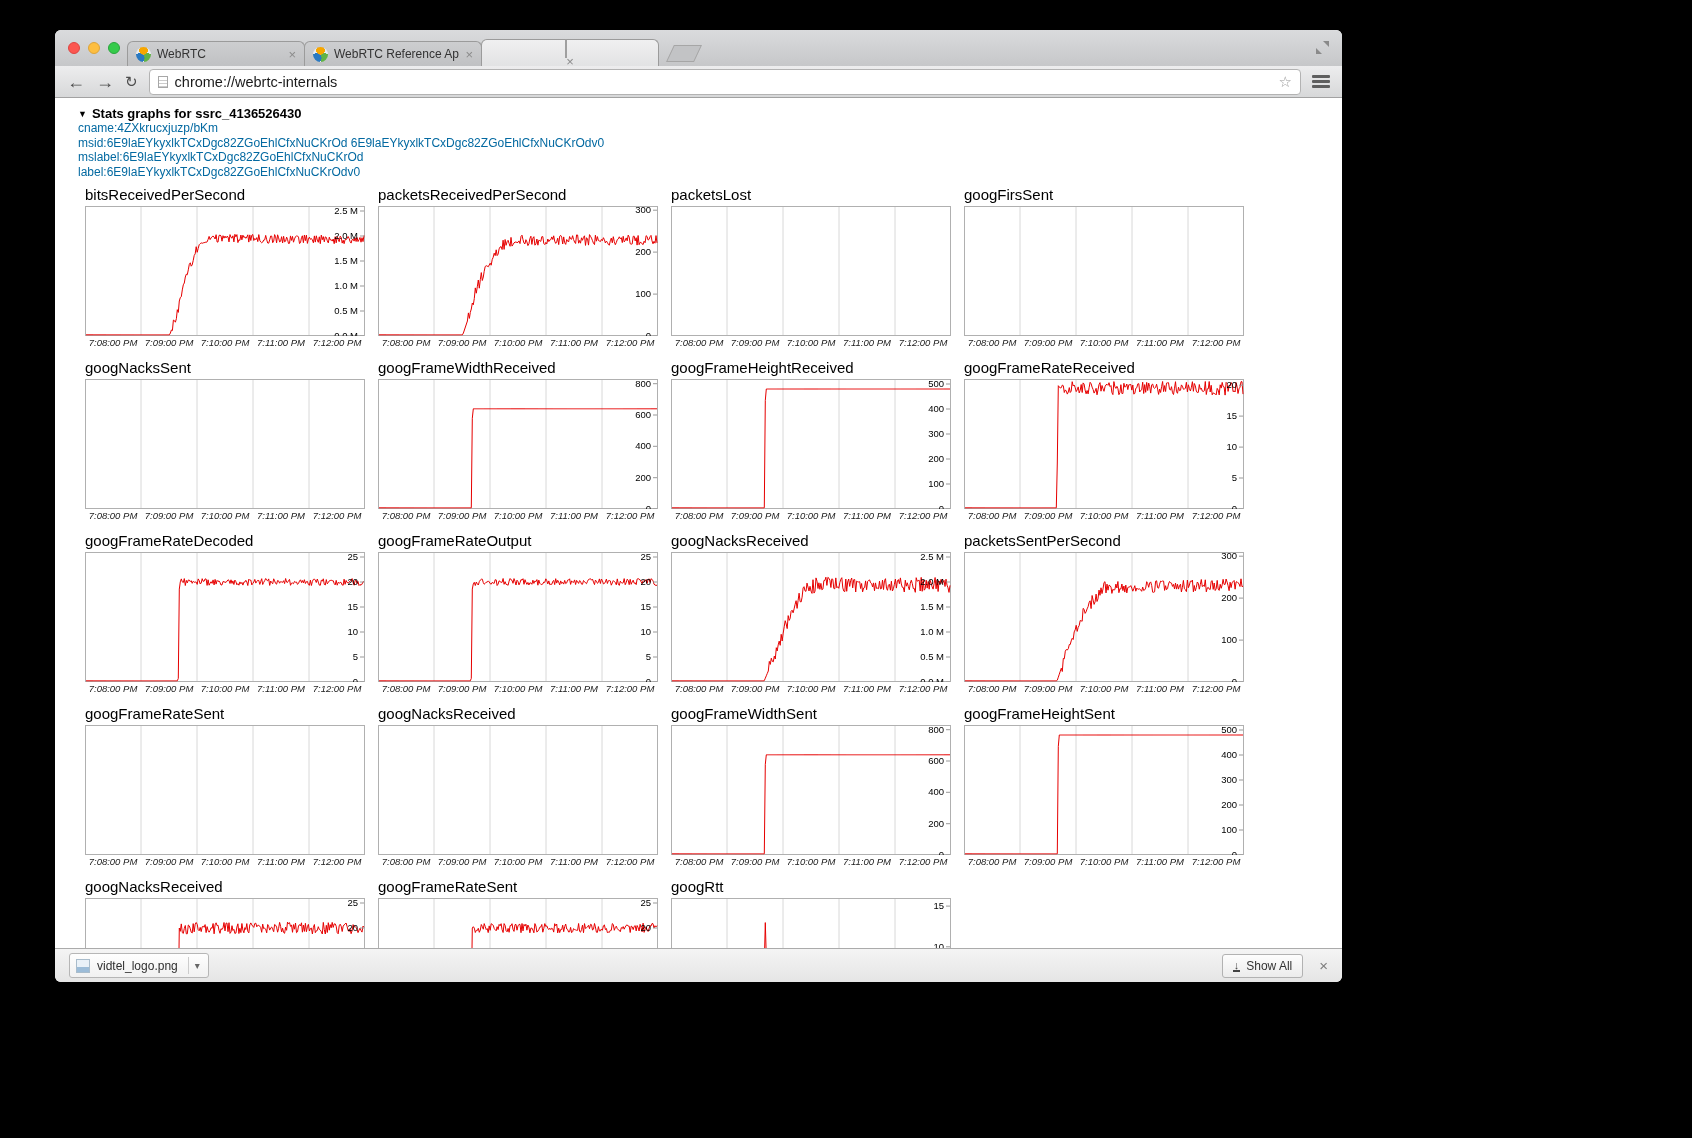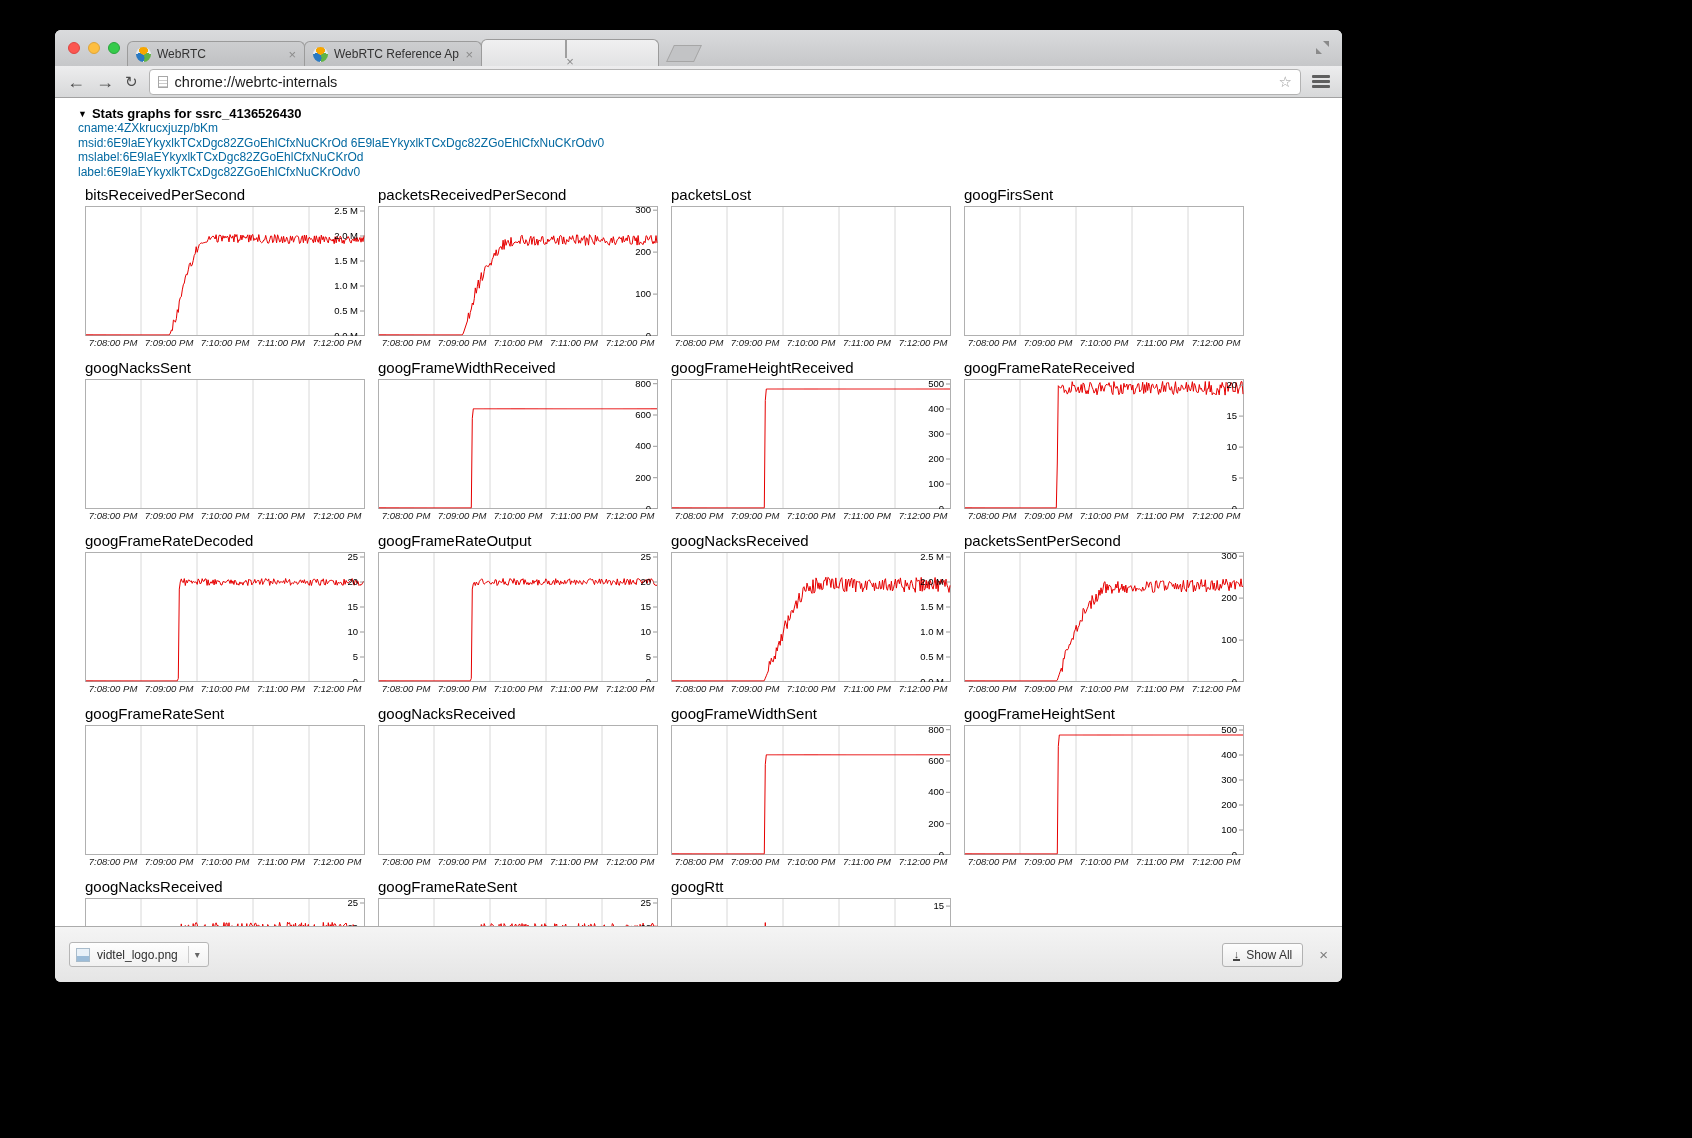--- a/index.html
+++ b/index.html
@@ -54,21 +54,21 @@
   .meta{margin-left:23px;font-size:12px;color:#0369a1;line-height:14.5px;}
   .meta:first-of-type{margin-top:2px;}
   .charts-grid{margin:7px 0 0 30px;display:grid;grid-template-columns:repeat(4,293px);grid-auto-rows:173px;}
   .chart-cell{margin:0;}
   .chart-title{font-size:15px;color:#000;margin:0 0 3px 0;font-weight:normal;}
   .chart-plot{display:block;}
   .chart-x-labels{width:280px;display:flex;margin-top:1px;font-style:italic;}
   .chart-x-labels span{flex:1;text-align:center;font-size:9.5px;color:#1a1a1a;white-space:nowrap;}
   
   .downloadbar{flex:0 0 34px;background:linear-gradient(#f4f4f4,#e5e5e5);border-top:1px solid #ababab;
-               display:flex;align-items:center;padding:15px 14px;box-sizing:border-box;}
+               display:flex;align-items:center;padding:4px 14px;box-sizing:border-box;}
   .dl-chip{height:25px;background:linear-gradient(#fefefe,#f1f1f1);border:1px solid #b6b6b6;border-radius:3px;
            display:flex;align-items:center;padding:0 2px 0 6px;box-sizing:border-box;}
   .dl-thumb{width:14px;height:14px;box-sizing:border-box;border:1px solid #a9bccb;
             background:linear-gradient(180deg,#e9f1f8 0 55%,#9cbcd8 55% 100%);}
   .dl-name{font-size:12px;color:#303030;margin:0 10px 0 7px;}
   .dl-divider{width:1px;height:17px;background:#ccc;}
   .dl-chevron{color:#666;font-size:10px;padding:0 6px;}
   .dl-right{margin-left:auto;display:flex;align-items:center;gap:16px;}
   .show-all{height:24px;border:1px solid #b2b2b2;border-radius:3px;background:linear-gradient(#fdfdfd,#ececec);
             display:flex;align-items:center;gap:6px;padding:0 10px;font-size:12px;color:#333;box-sizing:border-box;}

